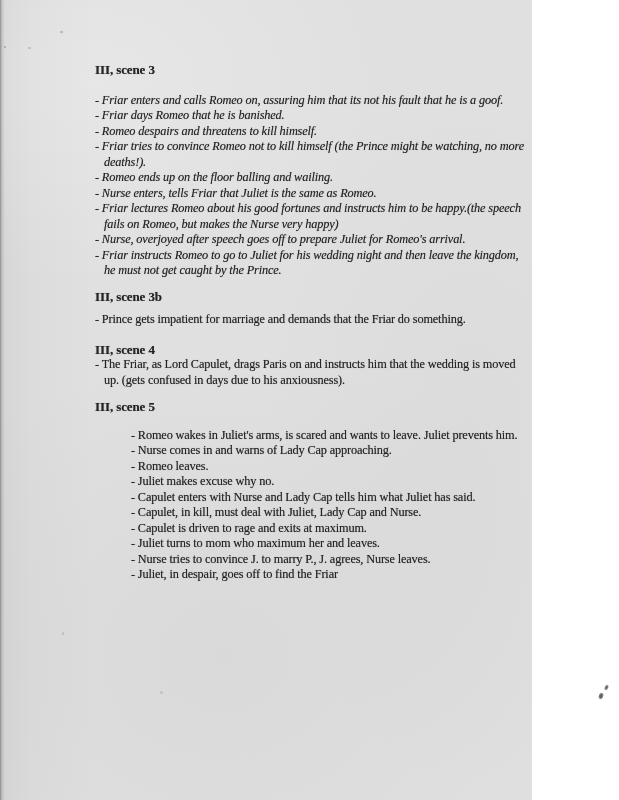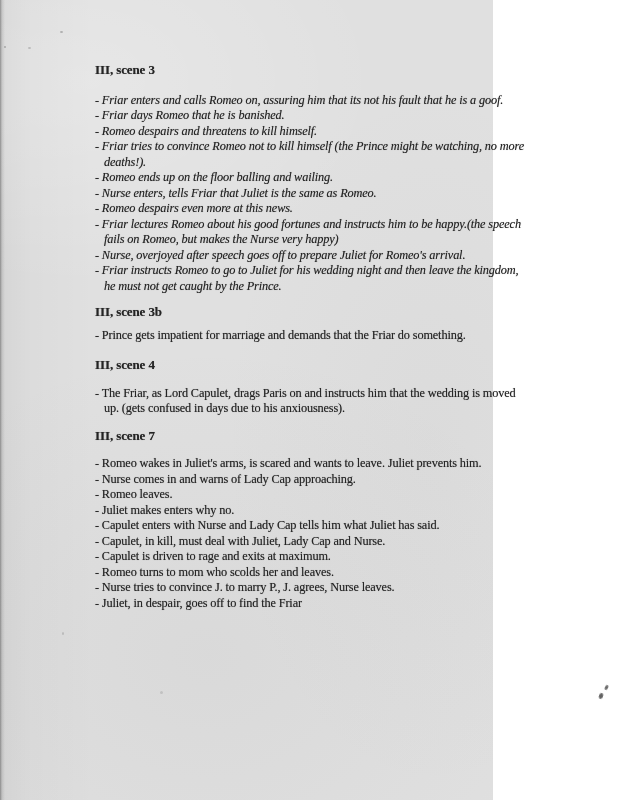--- a/index.html
+++ b/index.html
@@ -6,21 +6,21 @@
     margin: 0;
     padding: 0;
     width: 619px;
     height: 800px;
     overflow: hidden;
     font-family: "Liberation Serif", "DejaVu Serif", serif;
   }
 
   .paper {
     position: relative;
-    width: 493px;
+    width: 532px;
     height: 800px;
     background:
       radial-gradient(420px 300px at 18% 10%, rgba(255,255,255,0.22), rgba(255,255,255,0) 70%),
       radial-gradient(520px 430px at 42% 82%, rgba(110,110,110,0.06), rgba(0,0,0,0) 72%),
       radial-gradient(300px 500px at 88% 55%, rgba(130,130,130,0.05), rgba(0,0,0,0) 70%),
       linear-gradient(90deg, rgba(0,0,0,0.05) 0px, rgba(0,0,0,0.02) 30px, rgba(0,0,0,0) 95px),
       #e0e0e0;
   }
 
   .scan-edge {
@@ -59,23 +59,23 @@
   .doc li {
     white-space: pre-wrap;
     padding-left: 9px;
     text-indent: -9px;
   }
 
   #sec1 ul { margin-top: 15px; font-style: italic; }
   #sec2 h3 { margin-top: 10px; }
   #sec2 ul { margin-top: 8px; }
   #sec3 h3 { margin-top: 14px; }
-  #sec3 ul { margin-top: 13px; }
+  #sec3 ul { }
   #sec4 h3 { margin-top: 11px; }
-  #sec4 ul { margin-top: 13px; }
+  #sec4 ul { margin-top: 13px; margin-left: 36px; }
 
   .speck {
     position: absolute;
     border-radius: 50%;
   }
   .speck.sp1 { left: 60px;  top: 31px;  width: 3px; height: 2px; background: rgba(100,100,100,0.40); }
   .speck.sp2 { left: 4px;   top: 46px;  width: 2px; height: 2px; background: rgba(105,105,105,0.45); }
   .speck.sp3 { left: 28px;  top: 47px;  width: 3px; height: 2px; background: rgba(115,115,115,0.35); }
   .speck.sp4 { left: 160px; top: 691px; width: 3px; height: 3px; background: rgba(130,130,130,0.28); }
   .speck.sp5 { left: 62px;  top: 632px; width: 2px; height: 3px; background: rgba(120,120,120,0.32); }
@@ -99,21 +99,20 @@
     <section class="sec" id="sec1">
       <h3>III, scene 3</h3>
       <ul>
         <li>- Friar enters and calls Romeo on, assuring him that its not his fault that he is a goof.</li>
         <li>- Friar days Romeo that he is banished.</li>
         <li>- Romeo despairs and threatens to kill himself.</li>
         <li>- Friar tries to convince Romeo not to kill himself (the Prince might be watching, no more
 deaths!).</li>
         <li>- Romeo ends up on the floor balling and wailing.</li>
         <li>- Nurse enters, tells Friar that Juliet is the same as Romeo.</li>
-        <li>- Romeo despairs even more at this news.</li>
         <li>- Friar lectures Romeo about his good fortunes and instructs him to be happy.(the speech
 fails on Romeo, but makes the Nurse very happy)</li>
         <li>- Nurse, overjoyed after speech goes off to prepare Juliet for Romeo's arrival.</li>
         <li>- Friar instructs Romeo to go to Juliet for his wedding night and then leave the kingdom,
 he must not get caught by the Prince.</li>
       </ul>
     </section>
 
     <section class="sec" id="sec2">
       <h3>III, scene 3b</h3>
@@ -124,30 +123,30 @@
 
     <section class="sec" id="sec3">
       <h3>III, scene 4</h3>
       <ul>
         <li>- The Friar, as Lord Capulet, drags Paris on and instructs him that the wedding is moved
 up. (gets confused in days due to his anxiousness).</li>
       </ul>
     </section>
 
     <section class="sec" id="sec4">
-      <h3>III, scene 7</h3>
+      <h3>III, scene 5</h3>
       <ul>
         <li>- Romeo wakes in Juliet's arms, is scared and wants to leave. Juliet prevents him.</li>
         <li>- Nurse comes in and warns of Lady Cap approaching.</li>
         <li>- Romeo leaves.</li>
-        <li>- Juliet makes enters why no.</li>
+        <li>- Juliet makes excuse why no.</li>
         <li>- Capulet enters with Nurse and Lady Cap tells him what Juliet has said.</li>
         <li>- Capulet, in kill, must deal with Juliet, Lady Cap and Nurse.</li>
         <li>- Capulet is driven to rage and exits at maximum.</li>
-        <li>- Romeo turns to mom who scolds her and leaves.</li>
+        <li>- Juliet turns to mom who maximum her and leaves.</li>
         <li>- Nurse tries to convince J. to marry P., J. agrees, Nurse leaves.</li>
         <li>- Juliet, in despair, goes off to find the Friar</li>
       </ul>
     </section>
 
   </div>
 
   <div class="speck sp1"></div>
   <div class="speck sp2"></div>
   <div class="speck sp3"></div>

